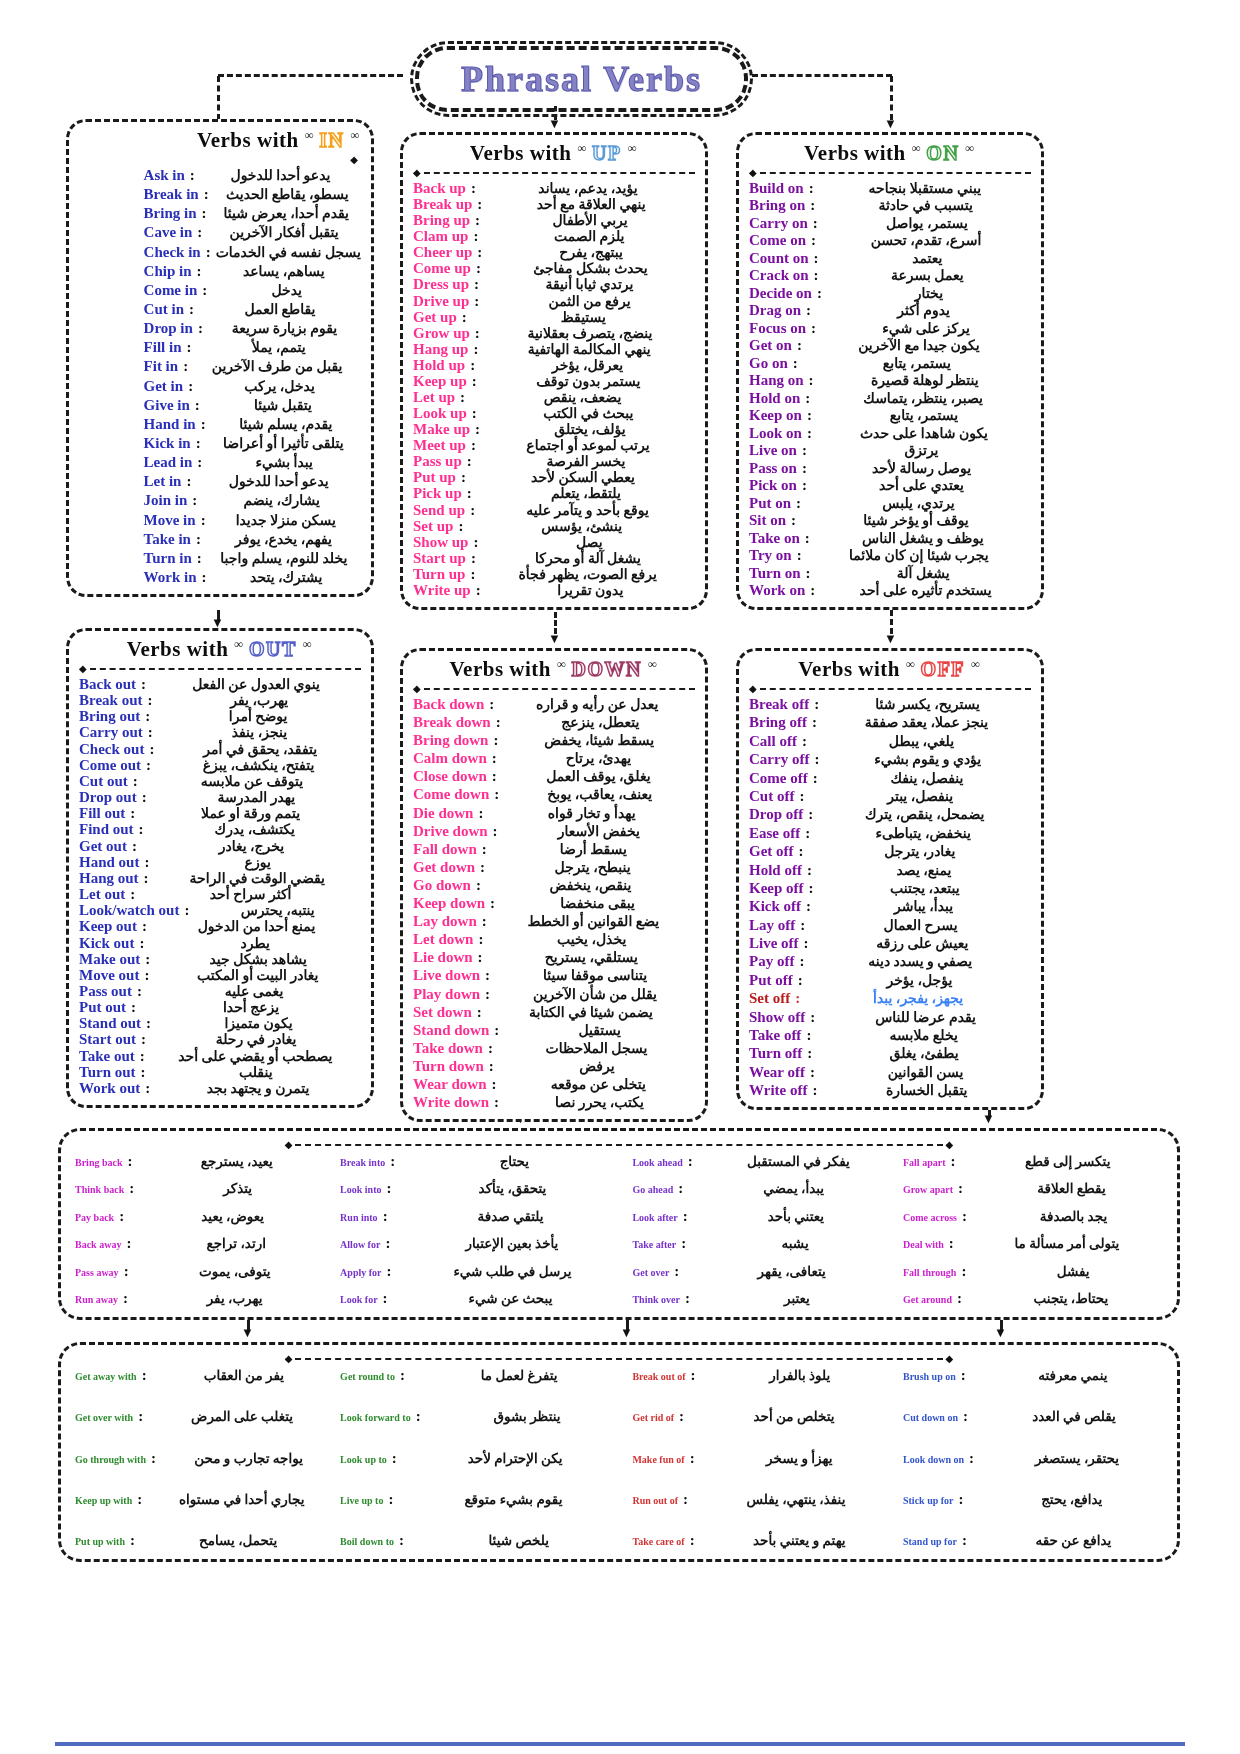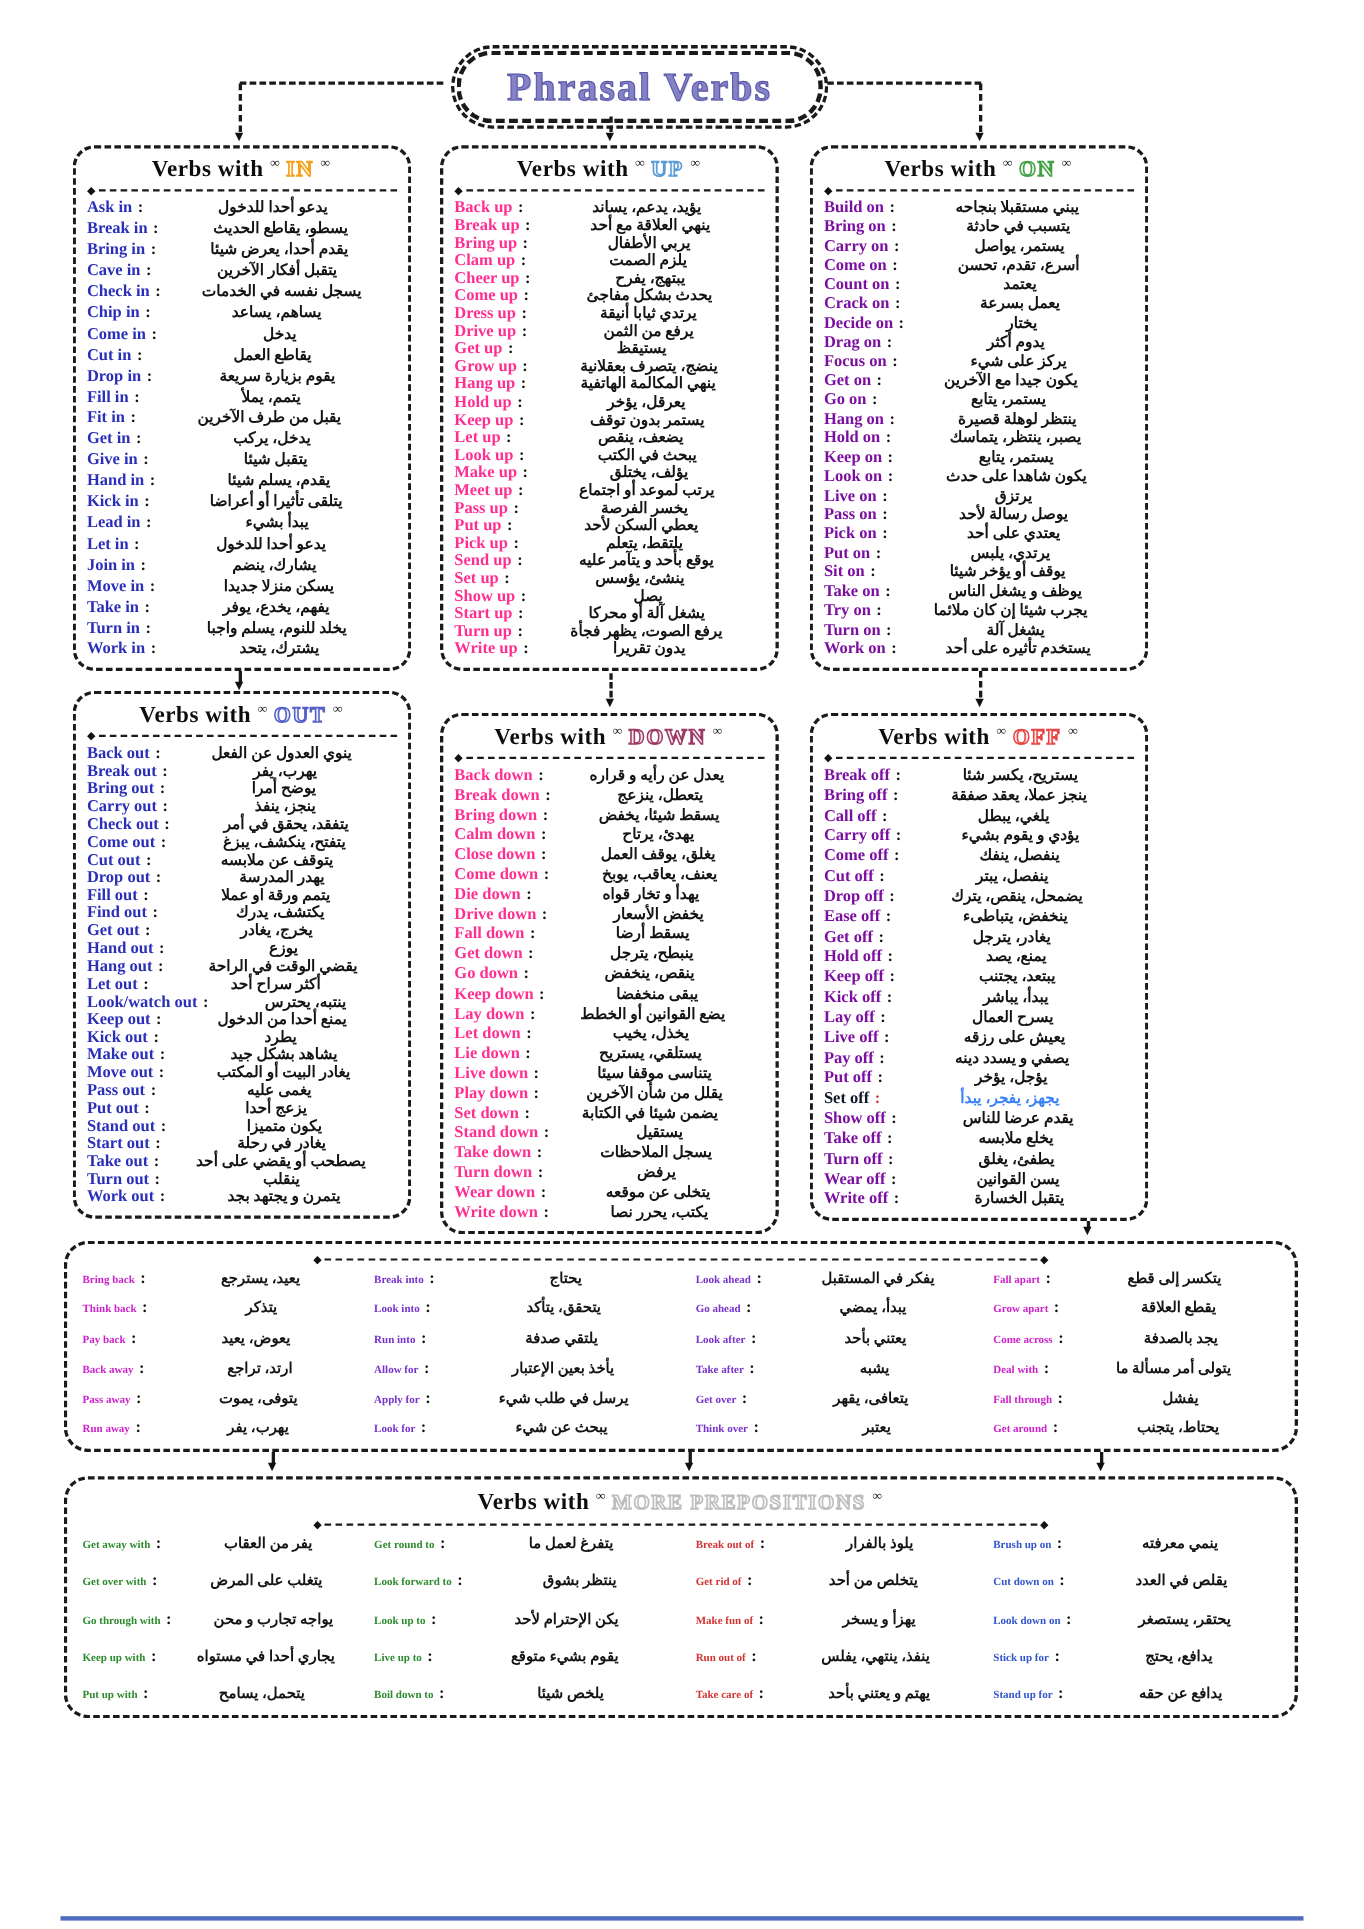--- a/index.html
+++ b/index.html
@@ -80,21 +80,21 @@
   <div class="vline" style="left:988px;top:1108px;height:8px;"></div>
   <span class="arrow" style="left:982px;top:1112px;">▼</span>
 
   <div class="vline" style="left:247px;top:1318px;height:12px;"></div>
   <span class="arrow" style="left:241px;top:1326px;">▼</span>
   <div class="vline" style="left:626px;top:1318px;height:12px;"></div>
   <span class="arrow" style="left:620px;top:1326px;">▼</span>
   <div class="vline" style="left:1000px;top:1318px;height:12px;"></div>
   <span class="arrow" style="left:994px;top:1326px;">▼</span>
 
-  <section class="vbox" style="left: 66px; top: 132px; width: 308px; height: 478px; --vc: #2a2fb8; --pc: #f5a01a; --pf: #fff3dd;">
+  <section class="vbox" style="left: 66px; top: 119px; width: 308px; height: 478px; align-items: flex-end; --vc: #2a2fb8; --pc: #f5a01a; --pf: #fff3dd;">
     <div class="box-head">
       <span class="hw">Verbs with</span>
       <span class="inf">∞</span>
       <span class="bubble">IN</span>
       <span class="inf">∞</span>
     </div>
     <div class="hrule">
       <span class="dia">◆</span>
       <span class="dash"></span>
     </div>
@@ -991,21 +991,21 @@
           <span class="ar">يصفي و يسدد دينه</span>
         </div>
 
         <div class="row">
           <span class="verb">Put off</span>
           <span class="colon">:</span>
           <span class="ar">يؤجل، يؤخر</span>
         </div>
 
         <div class="row">
-          <span class="verb" style="color: #0f172a;">Set off</span>
+          <span class="verb" style="color: #b91c1c;">Set off</span>
           <span class="colon" style="color: rgb(210, 51, 51);">:</span>
           <span class="ar" style="color: #3b82f6;">يجهز، يفجر، يبدأ</span>
         </div>
 
         <div class="row">
           <span class="verb">Show off</span>
           <span class="colon">:</span>
           <span class="ar">يقدم عرضا للناس</span>
         </div>
 
@@ -1191,26 +1191,20 @@
           <div class="row">
             <span class="verb">Get around</span>
             <span class="colon">:</span>
             <span class="ar">يحتاط، يتجنب</span>
           </div>
         </div>
     </div>
   </section>
 
   <section class="wbox" style="left: 58px; top: 1342px; width: 1122px; height: 220px; --pc: #bdbdbd; --pf: #f5f5f5;">
-    <div class="box-head">
-      <span class="hw">Verbs with</span>
-      <span class="inf">∞</span>
-      <span class="bubble">MORE PREPOSITIONS</span>
-      <span class="inf">∞</span>
-    </div>
     <div class="wrule">
       <span class="dia">◆</span>
       <span class="dash"></span>
       <span class="dia">◆</span>
     </div>
     <div class="wcols">
       <div class="wcol" style="--vc: #2e8b2e;">
 
           <div class="row">
             <span class="verb">Get away with</span>

